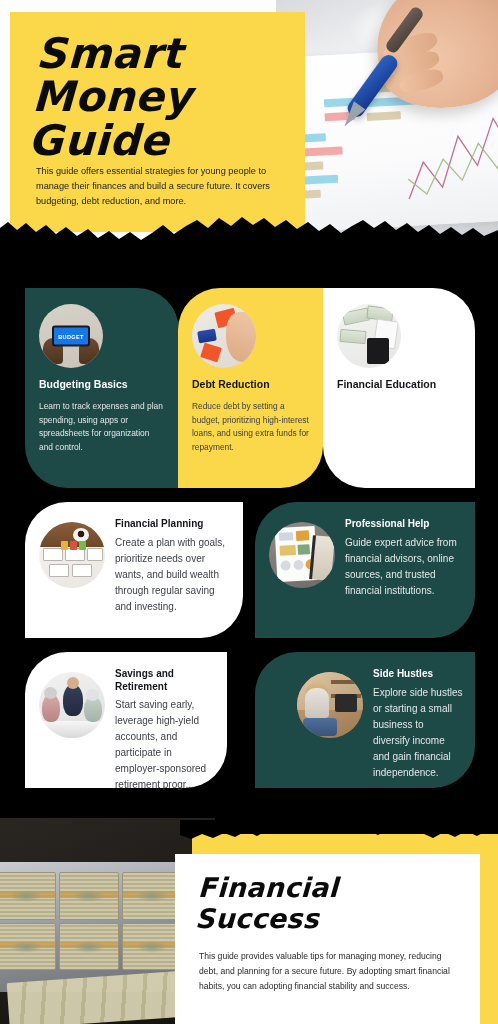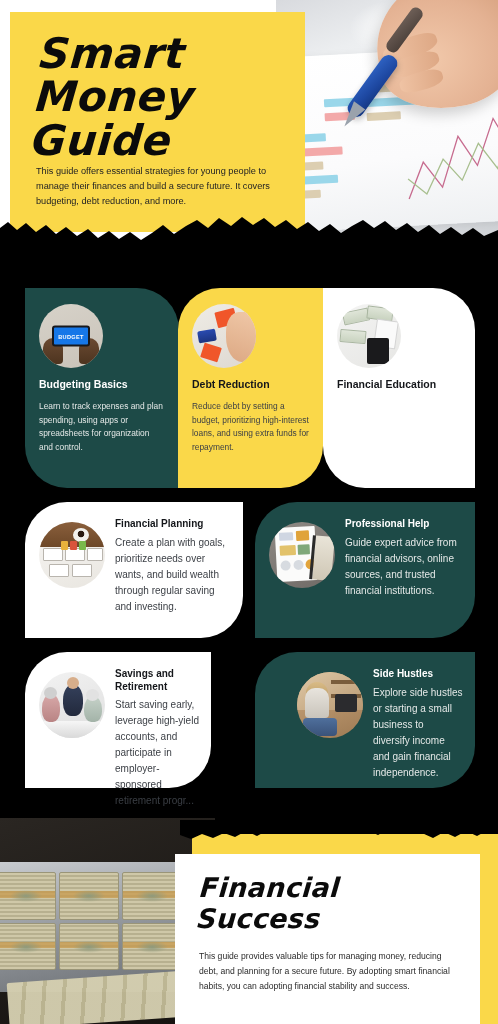--- a/index.html
+++ b/index.html
@@ -165,21 +165,21 @@
     display: flex; align-items: flex-start;
     padding: 14px 12px;
   }
   .hcard .thumb { width: 66px; height: 66px; margin: 6px 10px 0 2px; flex: none; }
   .hcard .txt { flex: 1; padding-top: 2px; }
   .hcard .card-title { font-size: 10px; margin-bottom: 4px; }
   .hcard .card-body { font-size: 10px; line-height: 1.6; }
 
   .h-left  { left: 25px;  width: 218px; background:#ffffff; border-radius: 42px 0 42px 0; }
   .h-right { left: 255px; width: 220px; background:#1D4A47; border-radius: 42px 0 42px 0; }
-  .h-left2 { left: 25px;  width: 186px; background:#ffffff; border-radius: 42px 0 42px 0; }
+  .h-left2 { left: 25px;  width: 202px; background:#ffffff; border-radius: 42px 0 42px 0; }
   .h-right2{ left: 255px; width: 220px; background:#1D4A47; border-radius: 42px 0 42px 0; padding-left: 40px; }
 
   
   .ph { position: absolute; inset: 0; }
   .ph-budget { background: linear-gradient(160deg,#d7d2c9,#c9c3b9); }
   .ph-budget .phone {
     position: absolute; left: 50%; top: 50%; transform: translate(-50%,-50%);
     width: 38px; height: 21px; background: #1677e8; border: 2px solid #17181c;
     border-radius: 3px; display: flex; align-items: center; justify-content: center;
     font-size: 5.6px; color: #fff; font-weight: bold; letter-spacing: .3px;

